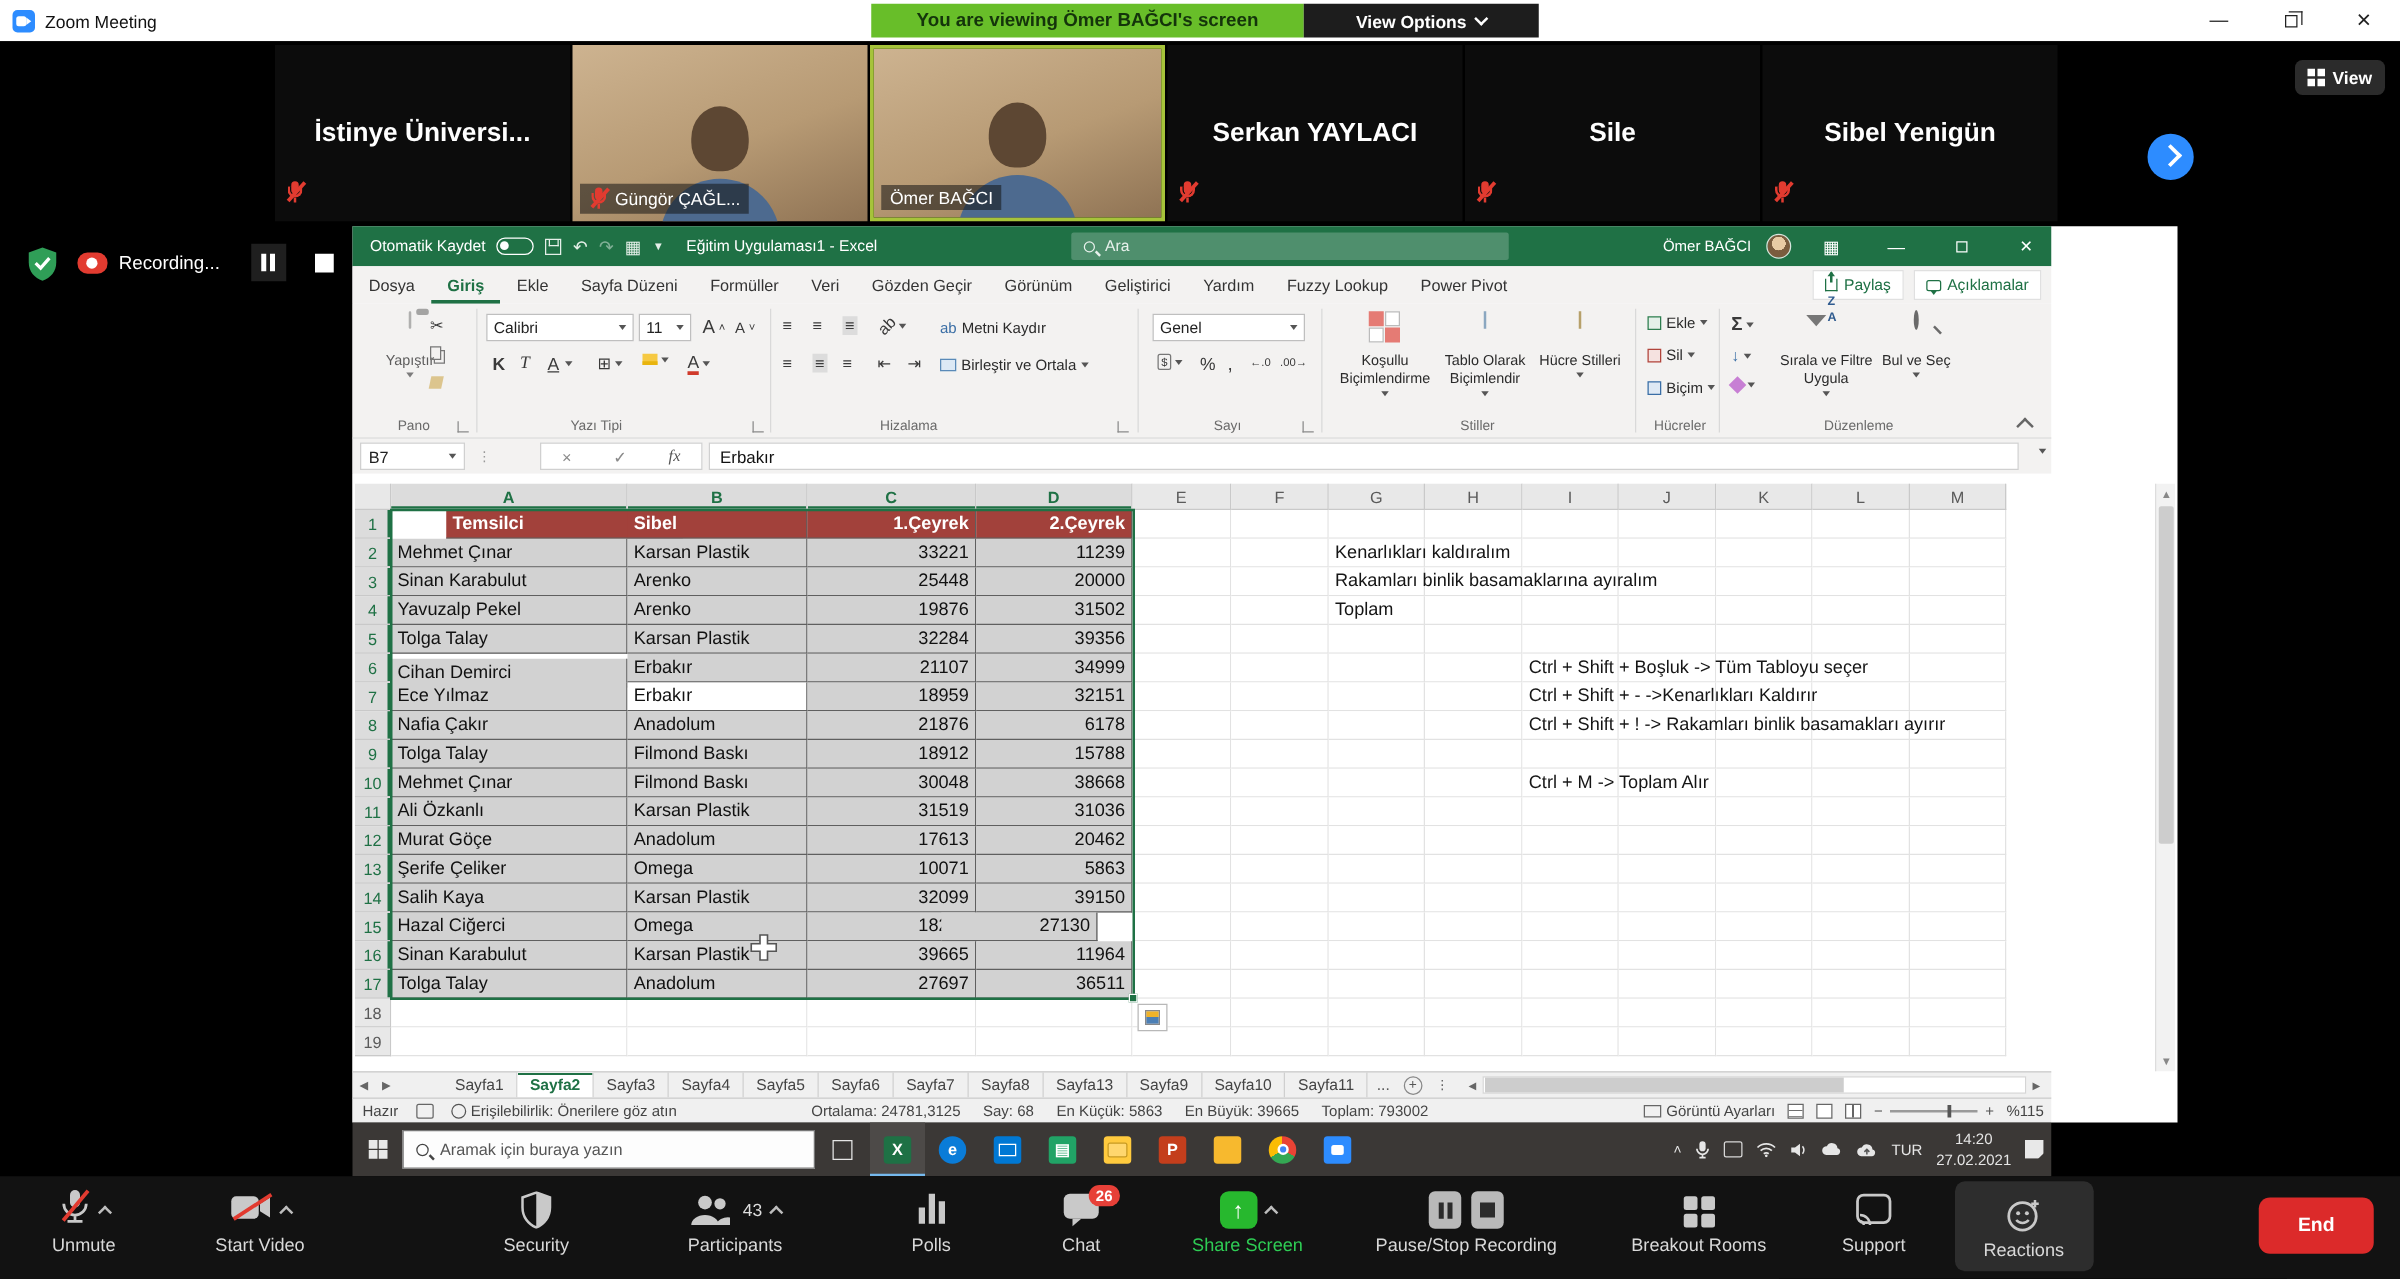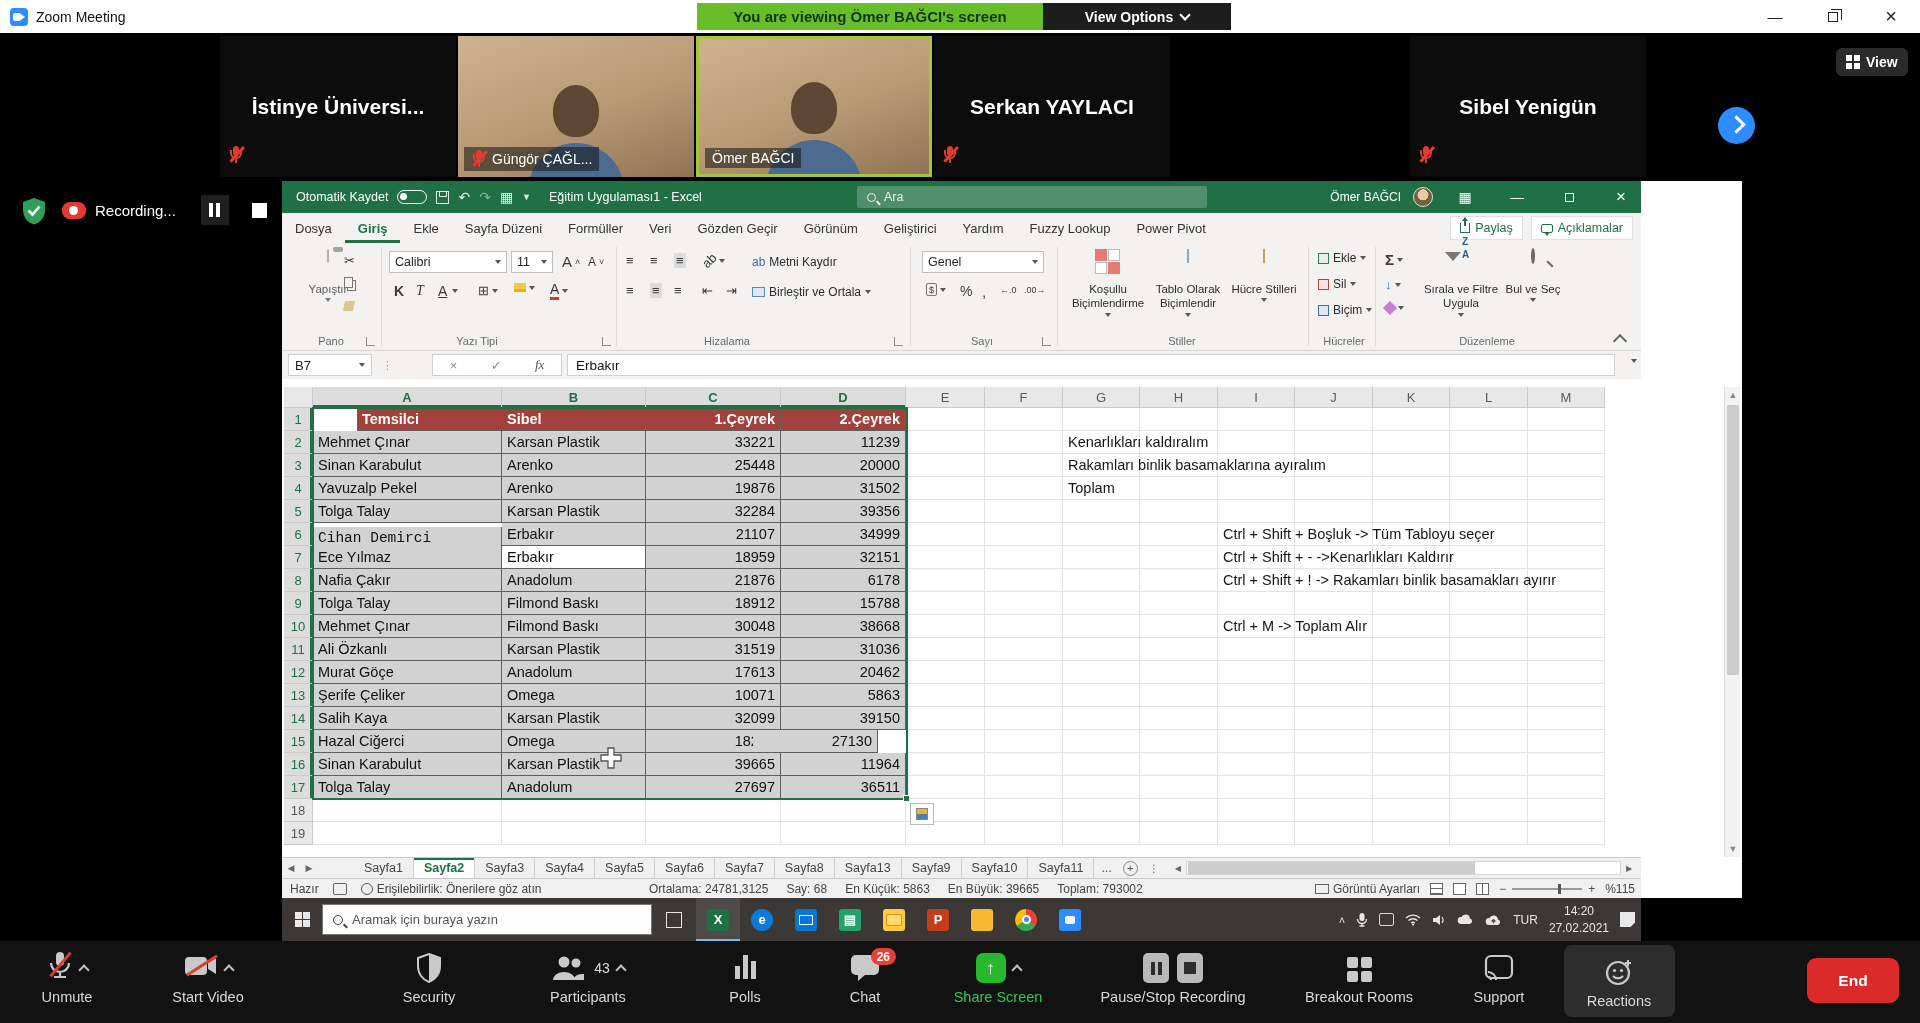--- a/index.html
+++ b/index.html
@@ -262,20 +262,24 @@
         <div class="silhouette">
           <div class="head"></div>
           <div class="body"></div>
         </div>
         <div class="name-chip">
           <span>Ömer BAĞCI</span>
         </div>
       </div>
       <div class="tile" style="left: 934px; width: 236px;">
         <div class="big-name">Serkan YAYLACI</div>
+        <div class="corner-mic"><span class="mic-muted"><span class="mbody"></span><span class="marc"></span><span class="mstem"></span><span class="slash"></span></span></div>
+      </div>
+      <div class="tile" style="left: 1172px; width: 236px;">
+        <div class="big-name">Sile</div>
         <div class="corner-mic"><span class="mic-muted"><span class="mbody"></span><span class="marc"></span><span class="mstem"></span><span class="slash"></span></span></div>
       </div>
       <div class="tile" style="left: 1410px; width: 236px;">
         <div class="big-name">Sibel Yenigün</div>
         <div class="corner-mic"><span class="mic-muted"><span class="mbody"></span><span class="marc"></span><span class="mstem"></span><span class="slash"></span></span></div>
       </div>
     </div>
   <div id="view-chip">
     <span class="grid4">
         <span></span>
@@ -626,21 +630,21 @@
         <div class="cell tbl num" style="left: 499px; width: 125px; top: 121px; height: 23px;">39356</div>
         <div class="cell" style="left: 624px; width: 79px; top: 121px; height: 23px;"></div>
         <div class="cell" style="left: 703px; width: 78px; top: 121px; height: 23px;"></div>
         <div class="cell" style="left: 781px; width: 77px; top: 121px; height: 23px;"></div>
         <div class="cell" style="left: 858px; width: 78px; top: 121px; height: 23px;"></div>
         <div class="cell" style="left: 936px; width: 77px; top: 121px; height: 23px;"></div>
         <div class="cell" style="left: 1013px; width: 78px; top: 121px; height: 23px;"></div>
         <div class="cell" style="left: 1091px; width: 77px; top: 121px; height: 23px;"></div>
         <div class="cell" style="left: 1168px; width: 78px; top: 121px; height: 23px;"></div>
         <div class="cell" style="left: 1246px; width: 77px; top: 121px; height: 23px;"></div>
-        <div class="cell tbl" style="left: 31px; width: 189px; top: 148px; height: 23px; font-family: Liberation Mono, monospace;">Cihan Demirci</div>
+        <div class="cell tbl" style="left: 31px; width: 189px; top: 148px; height: 23px;">Cihan Demirci</div>
         <div class="cell tbl" style="left: 220px; width: 144px; top: 144px; height: 23px;">Erbakır</div>
         <div class="cell tbl num" style="left: 364px; width: 135px; top: 144px; height: 23px;">21107</div>
         <div class="cell tbl num" style="left: 499px; width: 125px; top: 144px; height: 23px;">34999</div>
         <div class="cell" style="left: 624px; width: 79px; top: 144px; height: 23px;"></div>
         <div class="cell" style="left: 703px; width: 78px; top: 144px; height: 23px;"></div>
         <div class="cell" style="left: 781px; width: 77px; top: 144px; height: 23px;"></div>
         <div class="cell" style="left: 858px; width: 78px; top: 144px; height: 23px;"></div>
         <div class="cell" style="left: 936px; width: 77px; top: 144px; height: 23px;"></div>
         <div class="cell" style="left: 1013px; width: 78px; top: 144px; height: 23px;"></div>
         <div class="cell" style="left: 1091px; width: 77px; top: 144px; height: 23px;"></div>

